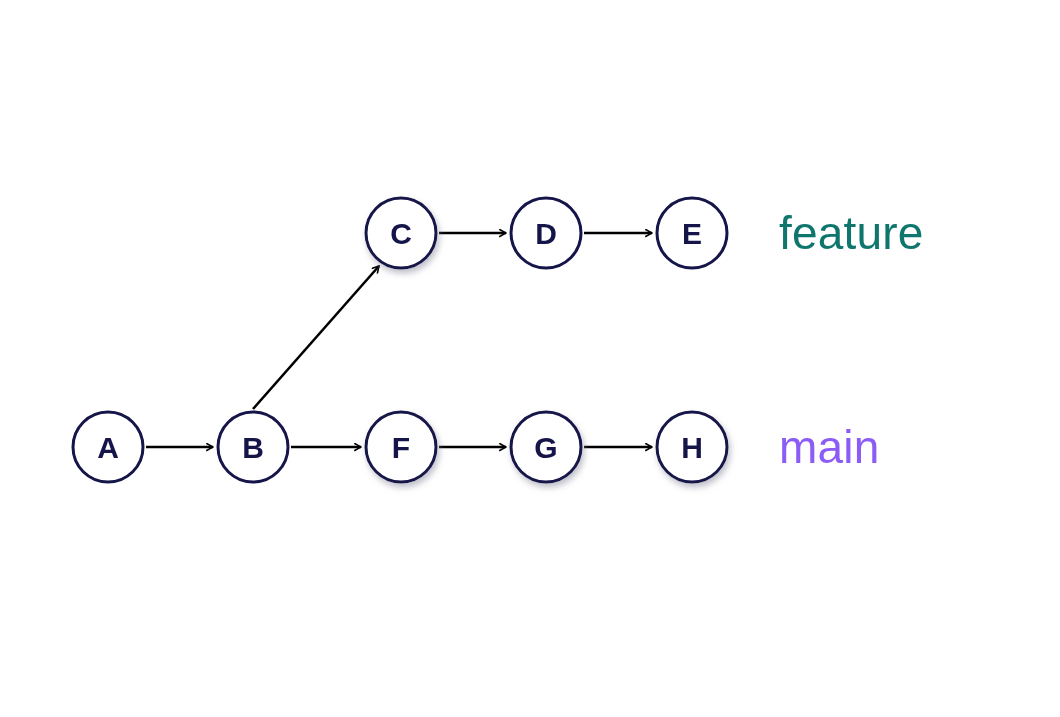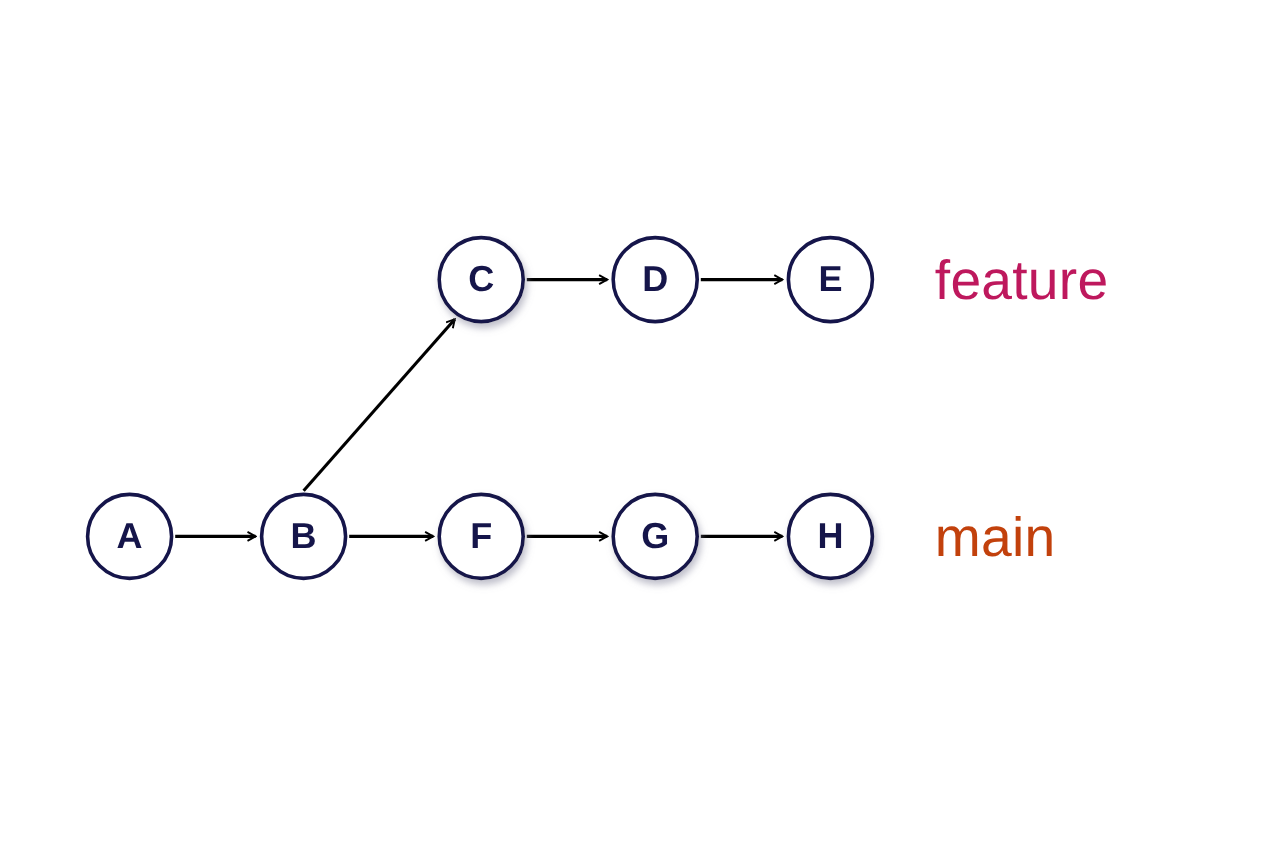--- a/index.html
+++ b/index.html
@@ -93,17 +93,17 @@
           <text x="546" y="233" text-anchor="middle" dominant-baseline="central" fill="#15154a" font-family="&quot;Liberation Sans&quot;, sans-serif" font-size="30" font-weight="700">D</text>
         </g>
         <g>
           <circle cx="692" cy="233" r="35" fill="#ffffff" stroke="#15154a" stroke-width="3"></circle>
           <text x="692" y="233" text-anchor="middle" dominant-baseline="central" fill="#15154a" font-family="&quot;Liberation Sans&quot;, sans-serif" font-size="30" font-weight="700">E</text>
         </g>
       </g>
   </svg>
 
   <div id="label-layer">
-      <div class="branch-label" style="left: 779px; top: 233px; color: #be185d; font-size: 46px;">feature</div>
-      <div class="branch-label" style="left: 779px; top: 447px; color: #c2410c; font-size: 46px;">main</div>
+      <div class="branch-label" style="left: 779px; top: 233px; color: #0f766e; font-size: 46px;">feature</div>
+      <div class="branch-label" style="left: 779px; top: 447px; color: #8b5cf6; font-size: 46px;">main</div>
     </div>
 
 </div>
 
 </body></html>

